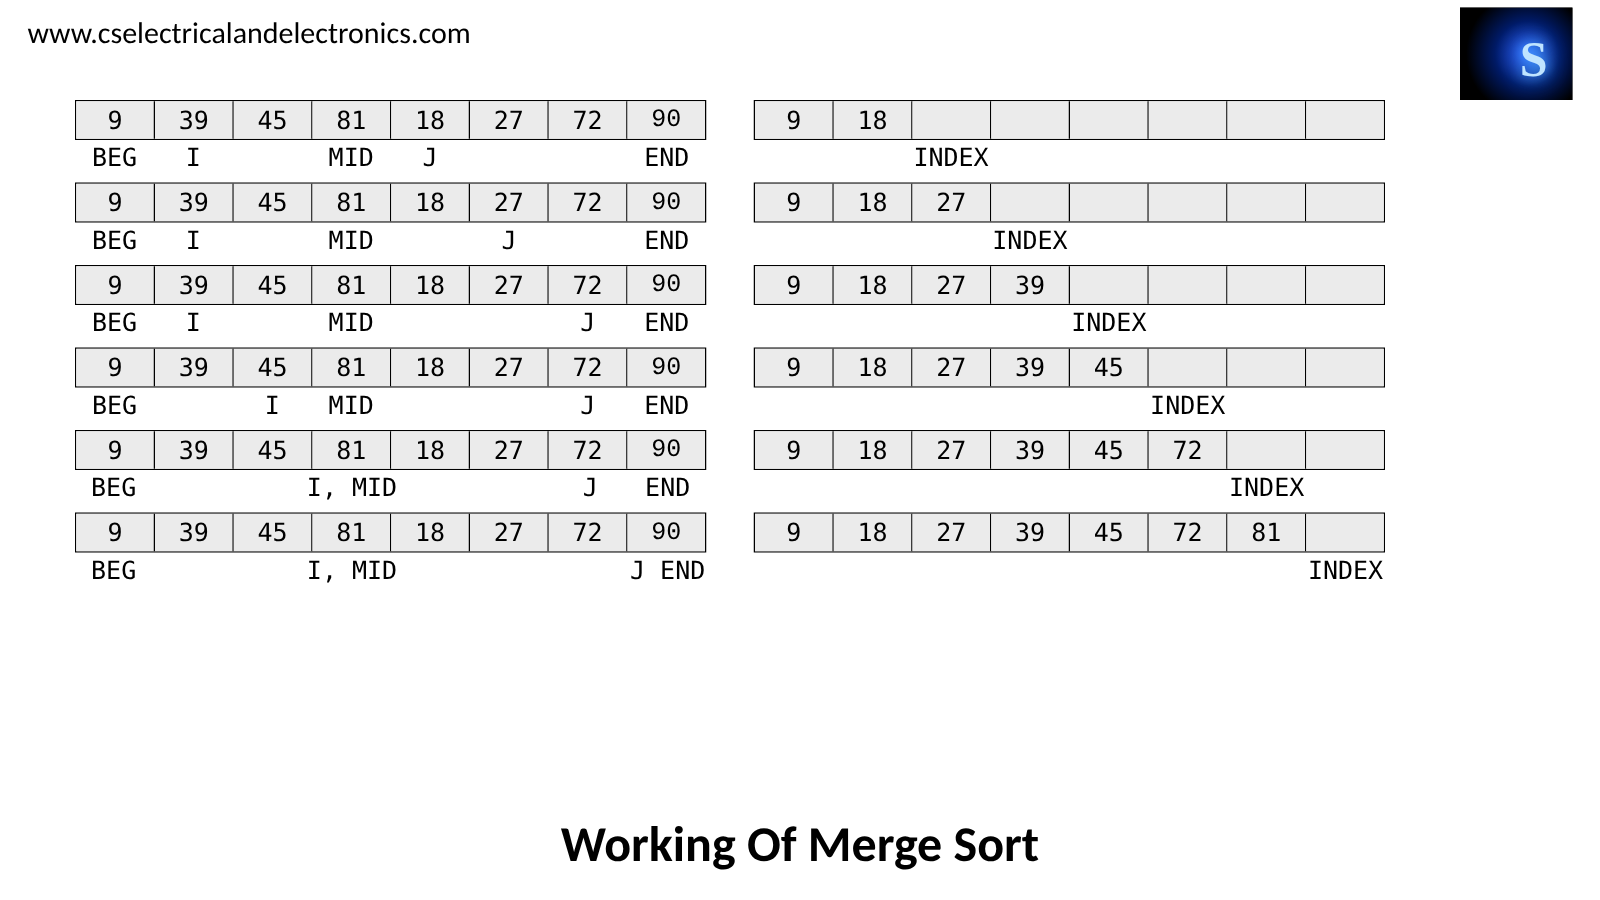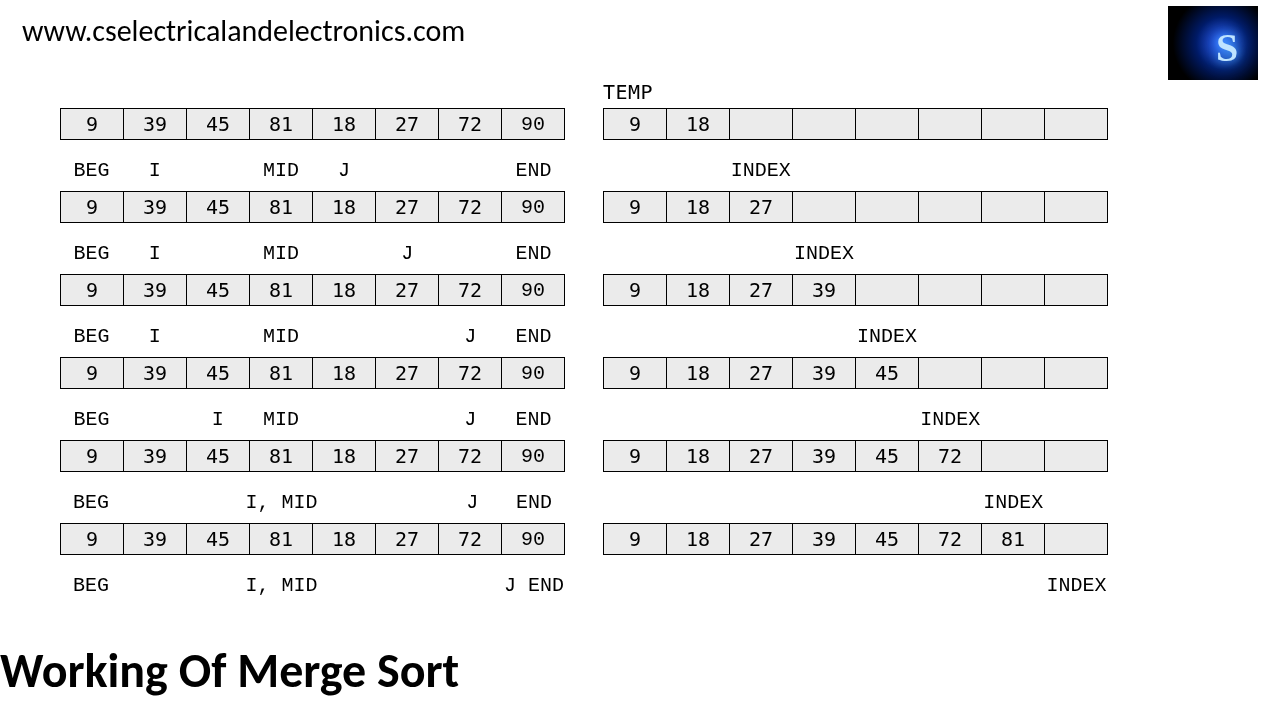--- a/index.html
+++ b/index.html
@@ -9,21 +9,21 @@
     background: #ffffff;
     font-family: "DejaVu Sans Mono", "Consolas", monospace;
     position: relative;
     overflow: hidden;
   }
   .url {
     position: absolute;
     top: 12px;
     left: 22px;
     font-family: Calibri, Arial, sans-serif;
-    font-size: 30px;
+    font-size: 24px;
     color: #000;
   }
   .logo {
     position: absolute;
     top: 6px;
     right: 22px;
     width: 90px;
     height: 74px;
     background: #000;
     display: flex;
@@ -79,55 +79,54 @@
     display: flex;
     align-items: center;
     justify-content: center;
     font-size: 20px;
     color: #000;
   }
   .cell:last-child { border-right: none; font-family: Liberation Mono, monospace; }
   .labels {
     display: flex;
     height: 26px;
-    margin-top: 19px;
-    font-family: Liberation Mono, monospace;
+    margin-top: 2px;
   }
   .lab {
     flex: 1;
     font-size: 20px;
     color: #000;
     text-align: center;
     white-space: nowrap;
     line-height: 24px;
   }
   .title {
     position: absolute;
     bottom: 20px;
     left: 0;
     right: 0;
+    text-align: center;
     font-family: Calibri, Arial, sans-serif;
-    font-size: 48px;
+    font-size: 40px;
     font-weight: 600;
     color: #000;
   }
 </style>
 </head>
 <body>
 
 <div class="url">www.cselectricalandelectronics.com</div>
 
 <div class="logo">
   <div class="logo-inner">
     <span class="logo-s">S</span>
   </div>
 </div>
 
 <div class="content">
-  <div class="temp-label">TEMP</div>
   <div id="steps-container">
       <div class="step">
         <div class="col">
           <div class="cells">
             <div class="cell">9</div>
             <div class="cell">39</div>
             <div class="cell">45</div>
             <div class="cell">81</div>
             <div class="cell">18</div>
             <div class="cell">27</div>

